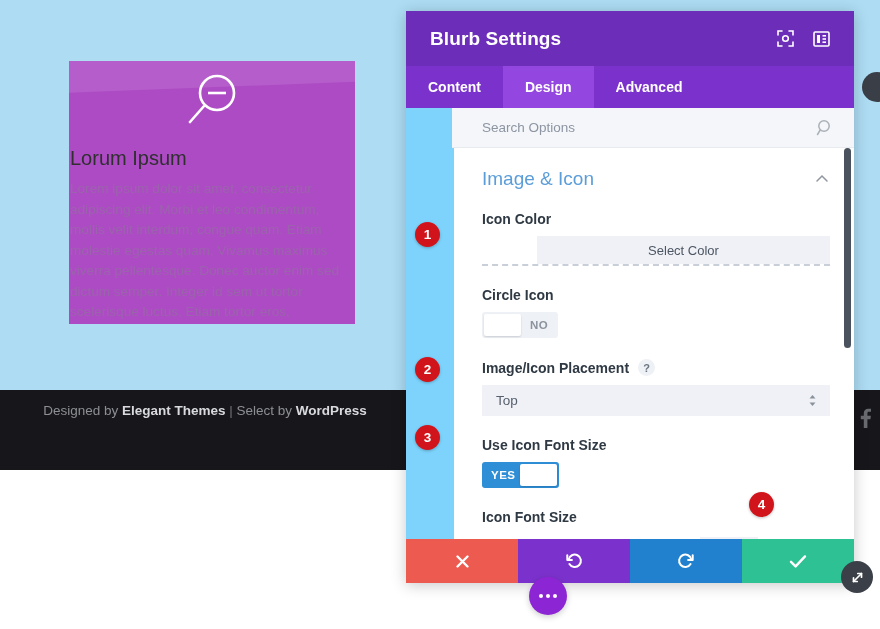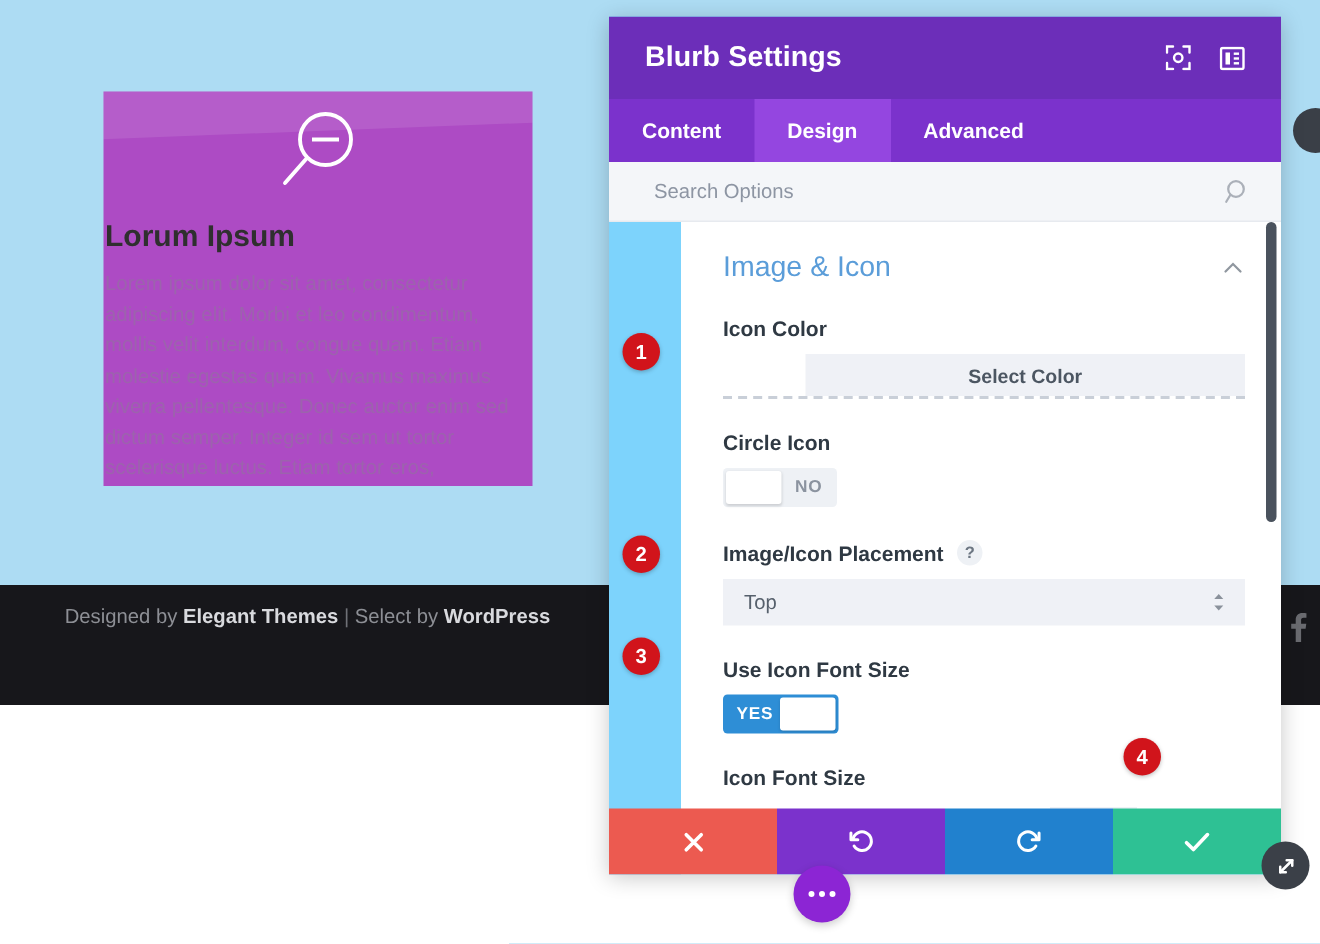--- a/index.html
+++ b/index.html
@@ -43,21 +43,21 @@
     width: 72px; height: 68px;
     display: flex; align-items: center; justify-content: center;
   }
   .blurb-icon svg { display: block; }
   .blurb-title {
     position: relative;
     margin-top: 18px;
     padding: 0 0 0 0;
     font-size: 20px;
     color: #2f2f2f;
-    font-weight: 700;
+    font-weight: 400;
   }
   .blurb-body {
     position: relative;
     margin-top: 9px;
     font-size: 13.6px;
     line-height: 20.5px;
     color: #9c63ad;
     font-weight: 400;
   }
 
@@ -141,20 +141,21 @@
     cursor: pointer;
   }
   .tab.active { background: #9446e0; }
 
   .search-row {
     height: 40px;
     background: #f4f6f9;
     display: flex; align-items: center;
     padding: 0 20px 0 30px;
     border-bottom: 1px solid #e7eaef;
+    margin-left: 46px;
   }
   .search-input {
     flex: 1;
     border: 0; outline: 0; background: transparent;
     font-family: "Liberation Sans", sans-serif;
     font-size: 13.5px;
     color: #8d95a3;
   }
   .search-input::placeholder { color: #8d95a3; }
   .search-icon { width: 18px; height: 18px; opacity: .6; }
@@ -204,21 +205,21 @@
   }
   .color-swatch {
     width: 55px;
     background: #ffffff;
     cursor: pointer;
   }
   .color-select {
     flex: 1;
     background: #eff1f6;
     display: flex; align-items: center; justify-content: center;
-    font-size: 13px; font-weight: 700; color: #4c5662;
+    font-size: 13px; font-weight: 400; color: #4c5662;
     cursor: pointer;
   }
 
   .toggle {
     margin-top: 9px;
     display: inline-flex; align-items: center;
     height: 26px;
     border-radius: 3px;
     cursor: pointer;
   }

